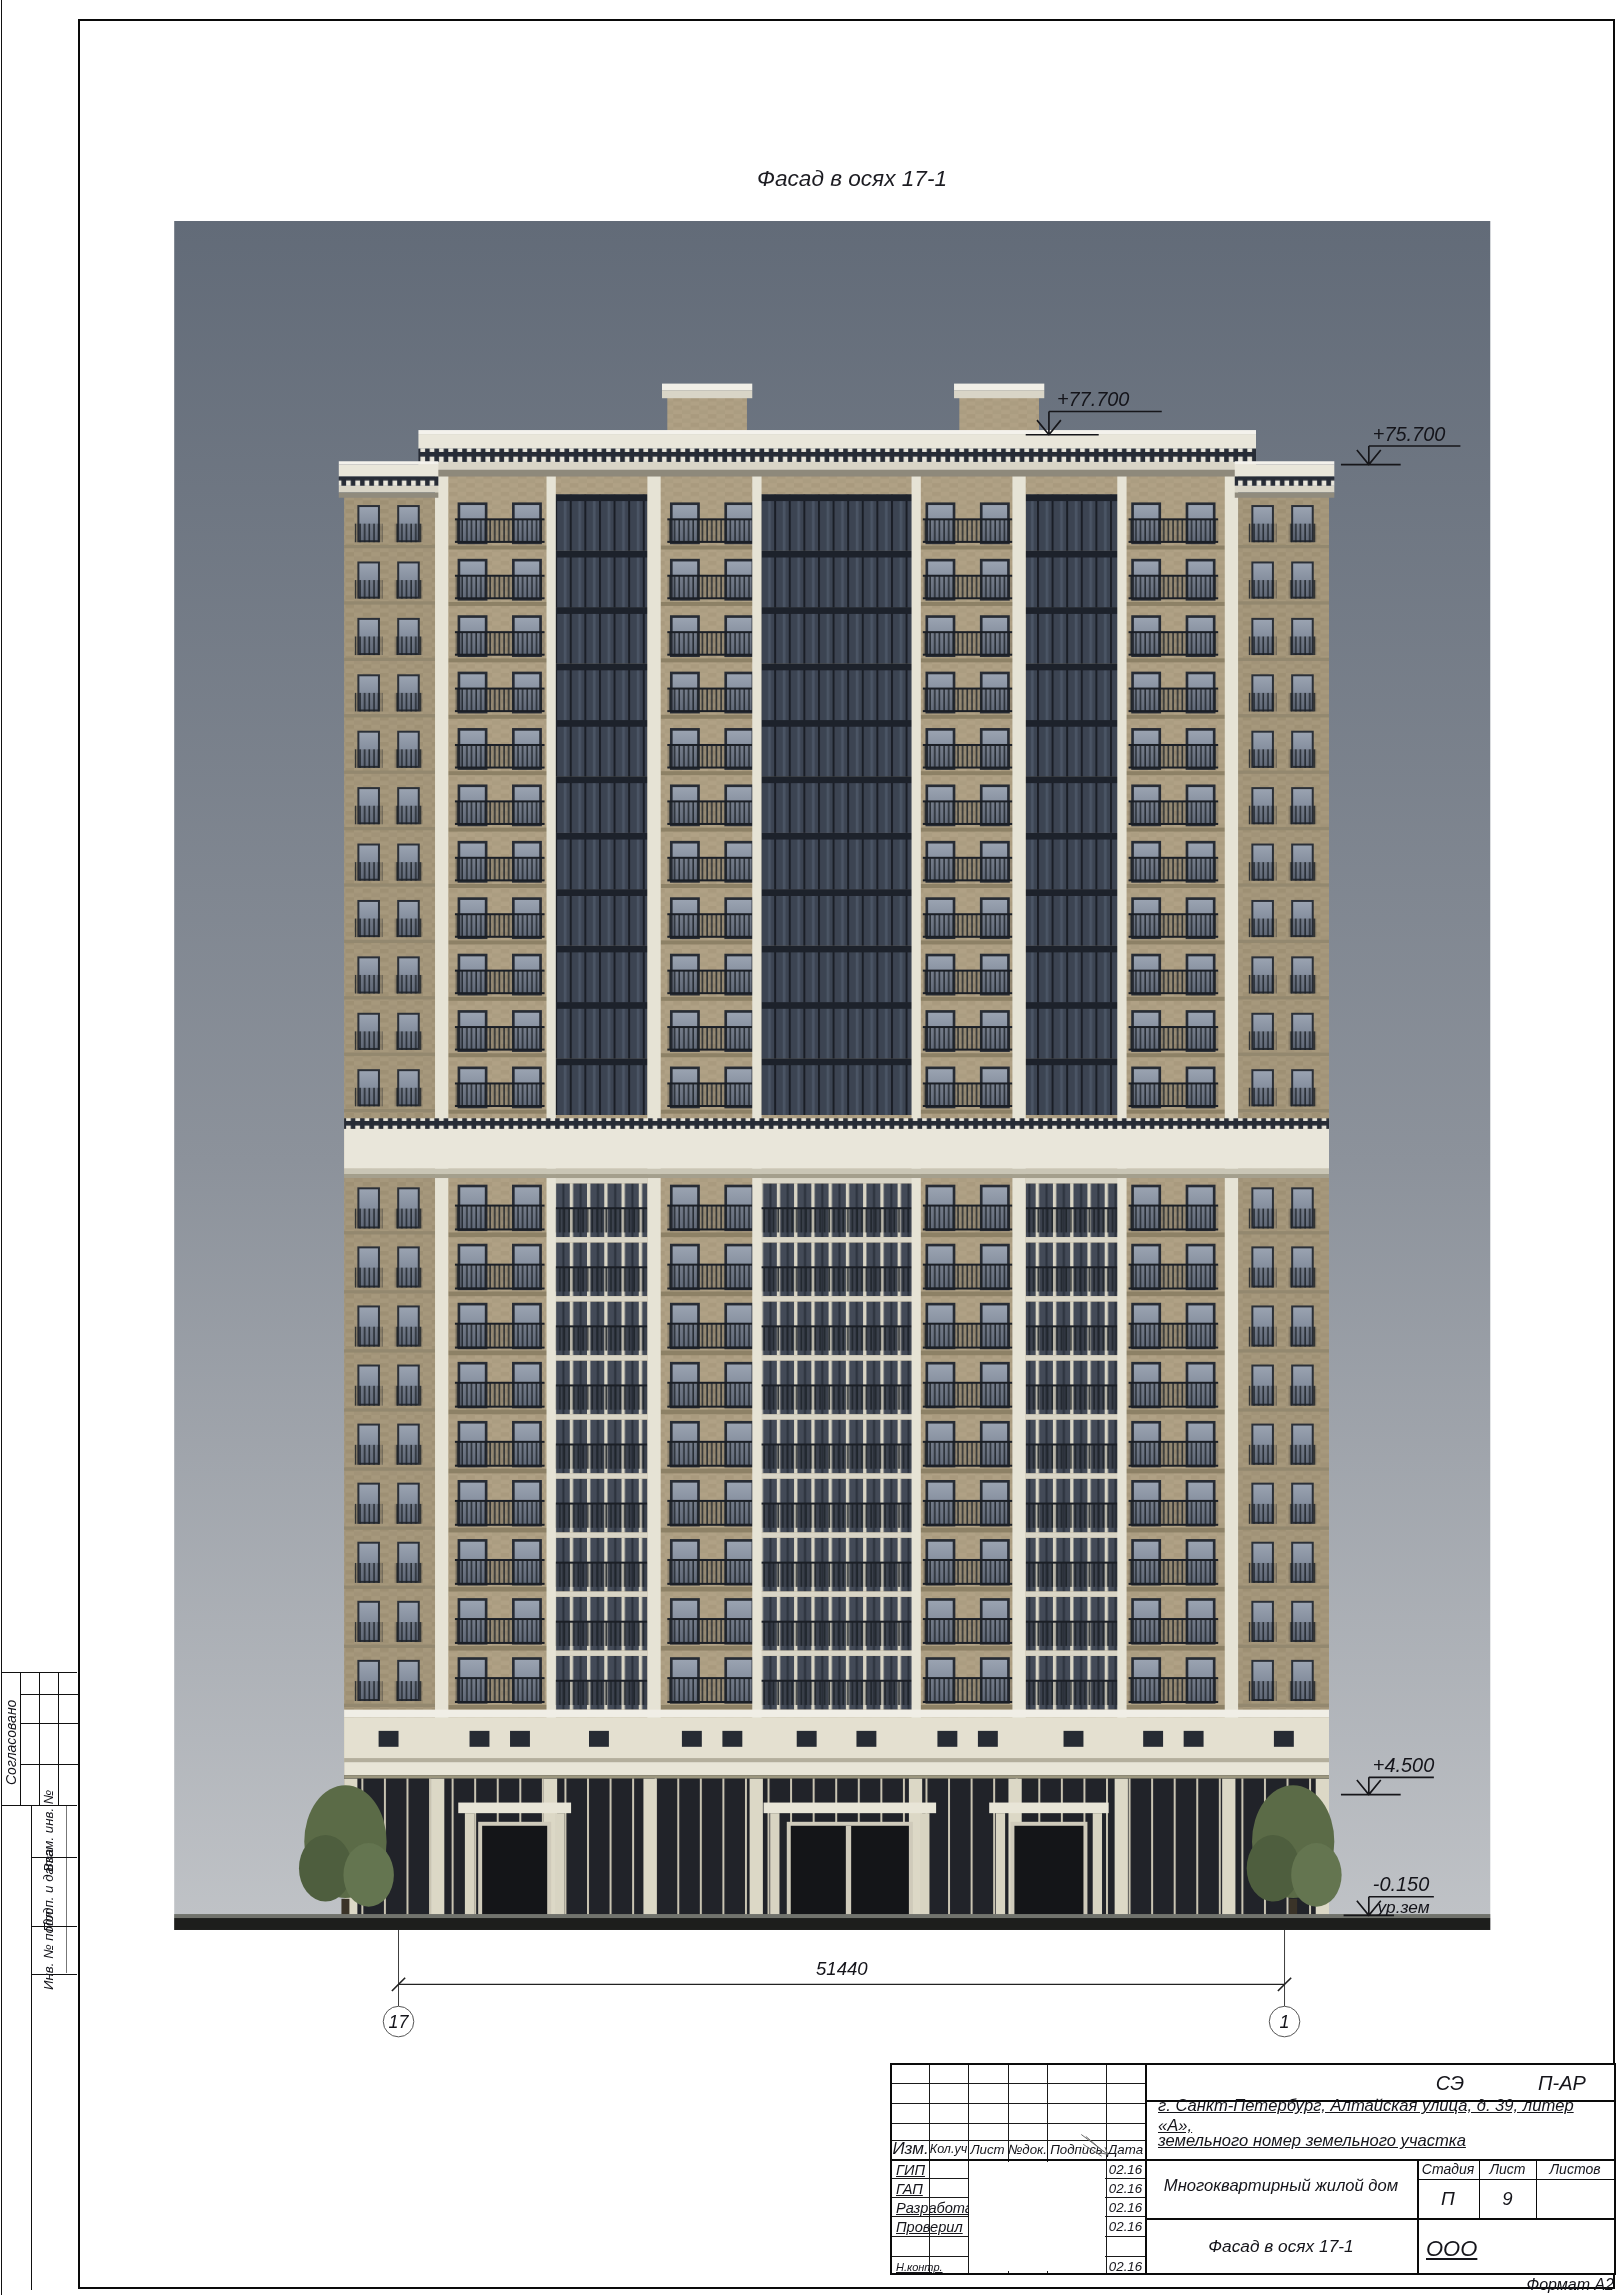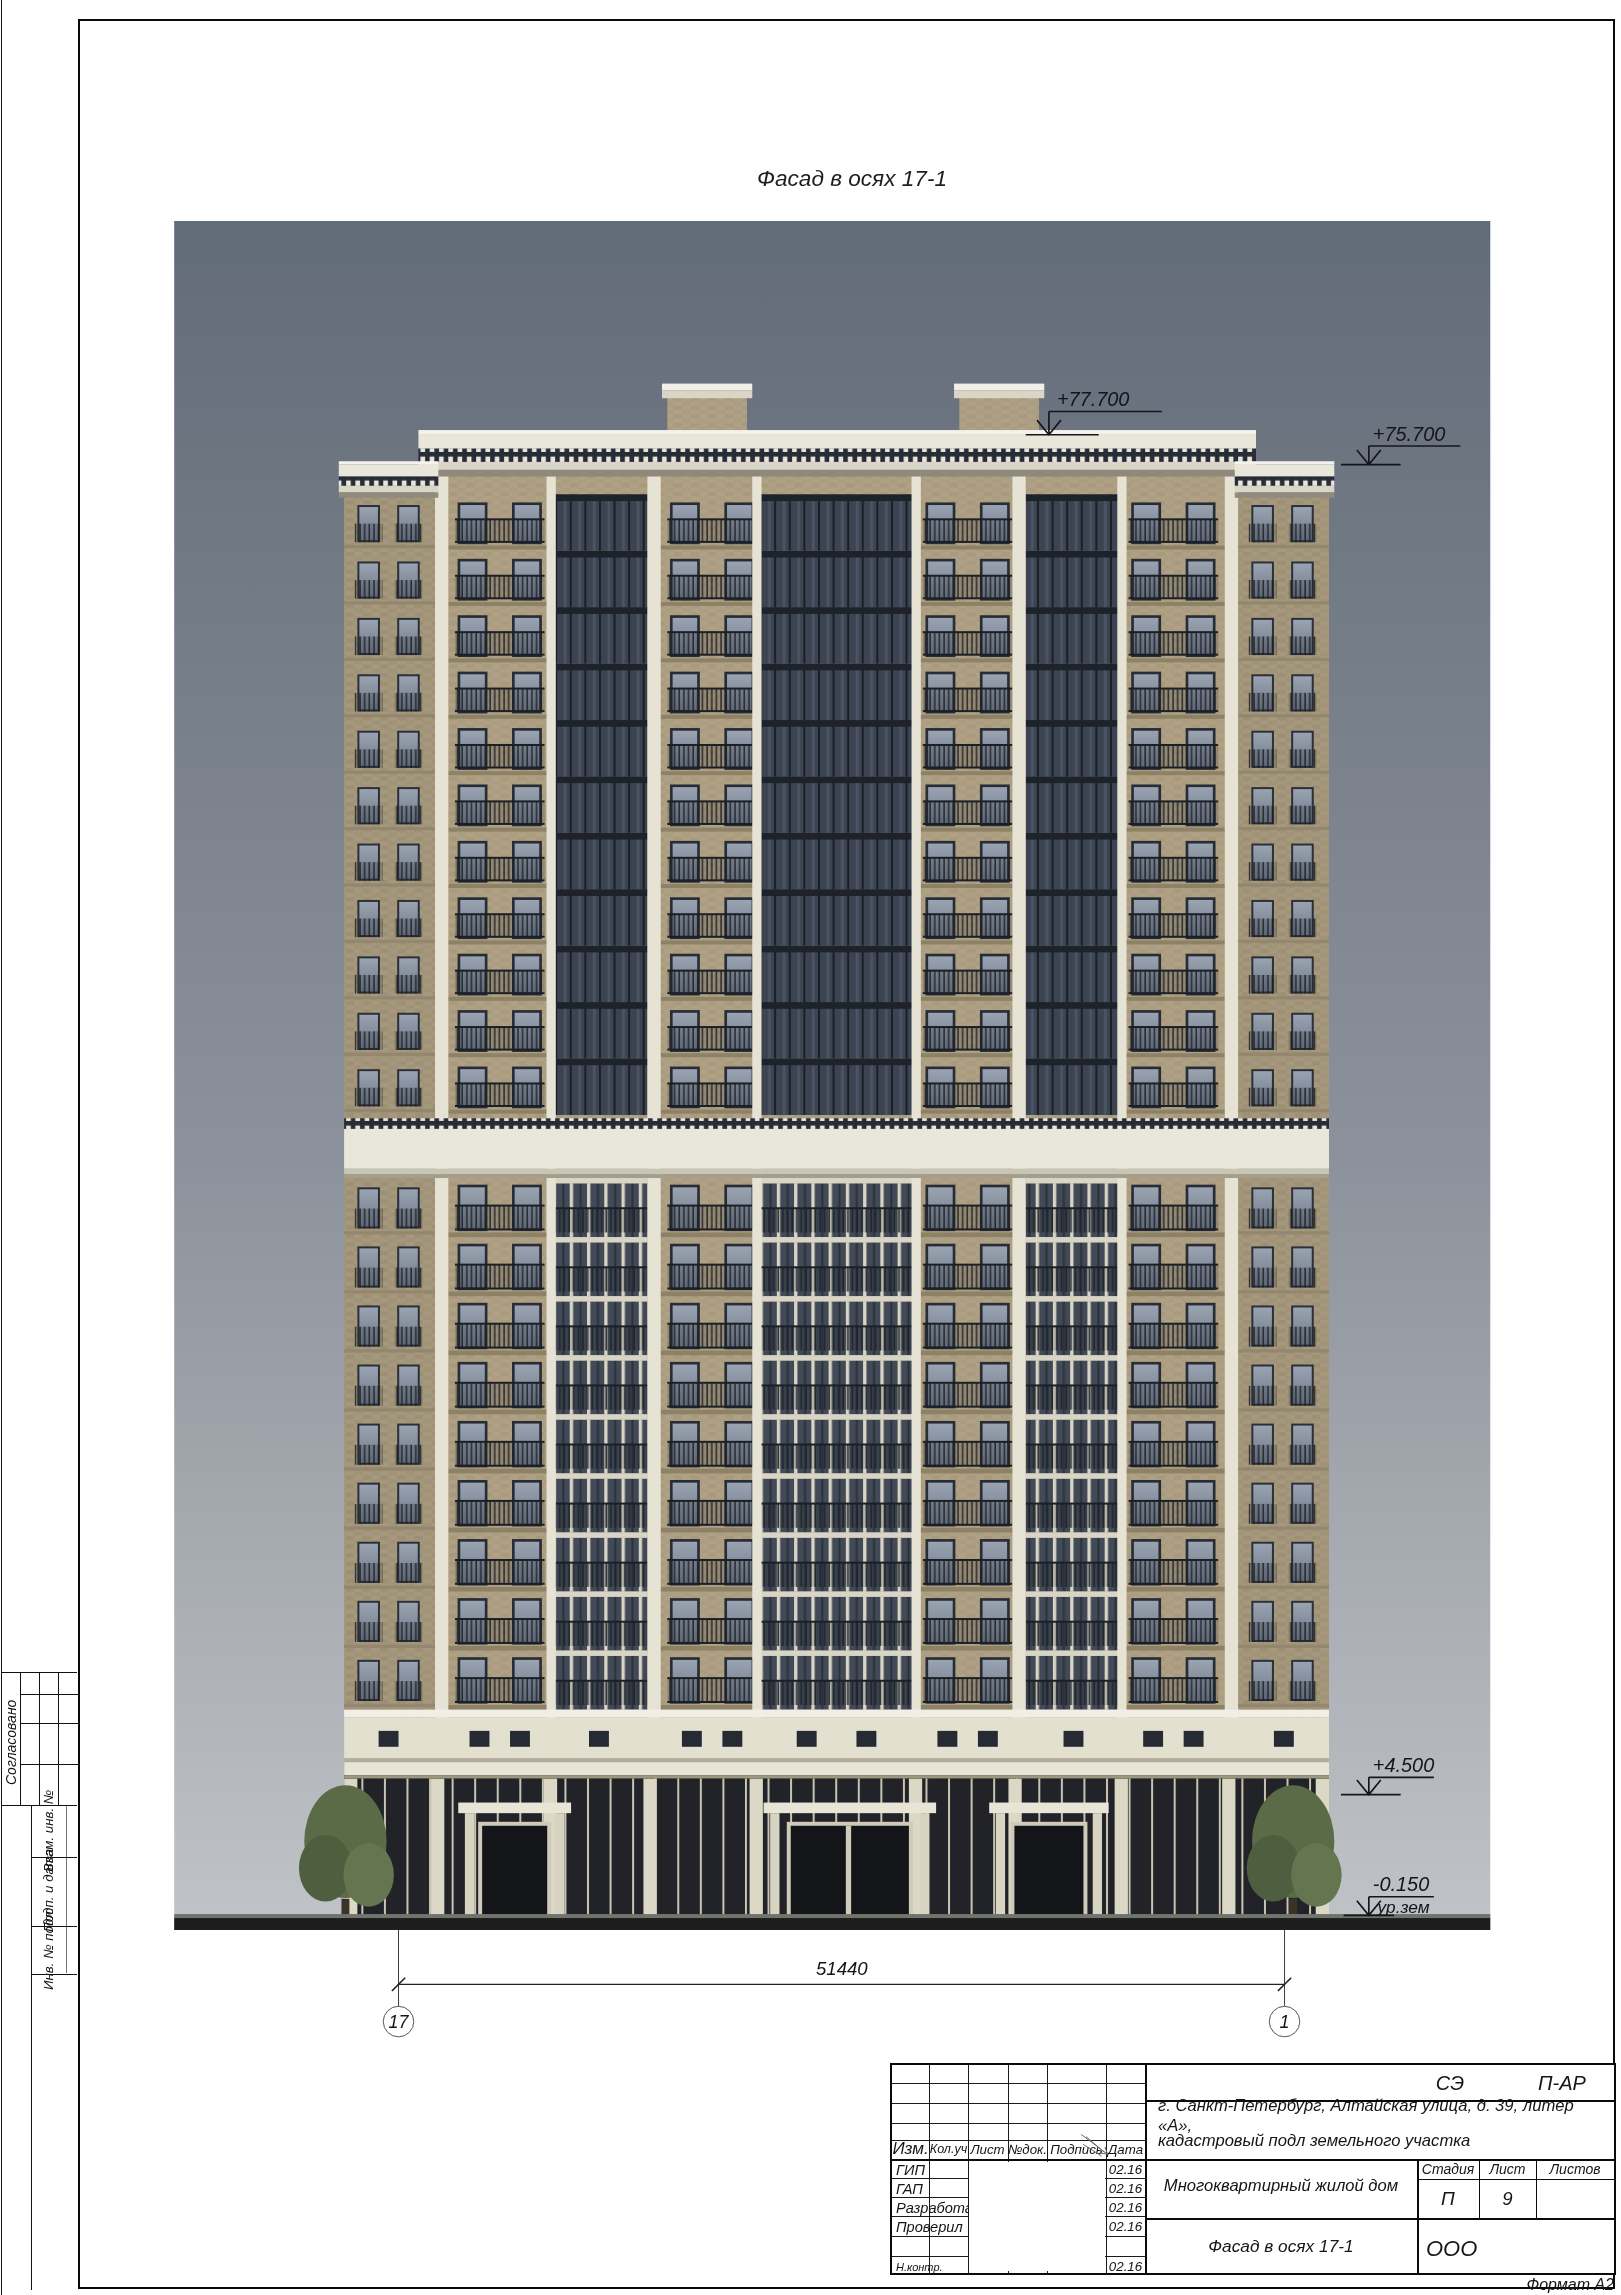--- a/index.html
+++ b/index.html
@@ -8,21 +8,21 @@
   .it{font-style:italic;}
   .abs{position:absolute;}
   .ln{position:absolute;background:#111;}
   .vtext{position:absolute;transform:rotate(-90deg);white-space:nowrap;text-align:center;
          font-style:italic;}
   
   #tblock{position:absolute;left:890px;top:2063px;width:726px;height:212px;
           border:2px solid #0a0a0a;box-sizing:border-box;background:#fff;}
   #tblock .cell{position:absolute;display:flex;align-items:center;justify-content:center;
           font-style:italic;}
-  #tblock .lft{justify-content:flex-start;}
+  #tblock .lft{justify-content:flex-start;text-decoration:underline;}
   .thin{background:#1a1a1a;}
   .thick{background:#0a0a0a;}
 </style>
 </head>
 <body>
 
 <div id="sheet">
 
   <div class="ln" style="left:1.3px;top:0;width:0.7px;height:2295px;"></div>
   <div class="abs" style="left:78px;top:18.6px;width:1537px;height:2270px;border:2px solid #0a0a0a;box-sizing:border-box;"></div>
@@ -398,21 +398,21 @@
 
     <div class="abs" style="left:77px;top:97px;width:136px;height:109px;background:#ffffff;"></div>
 
     <svg class="abs" style="left:186px;top:66px;" width="46" height="30" viewBox="0 0 70 45">
       <path d="M5 5 L45 35 M12 8 L40 32 M8 20 L36 38 M45 35 l-12 -2 m12 2 l-4 -11" stroke="#666" stroke-width="1.5" fill="none"></path>
     </svg>
 
     <div class="cell" style="left:505px;top:5.3px;width:106px;height:26.6px;font-size:20px;">СЭ</div>
     <div class="cell" style="left:617px;top:5.3px;width:106px;height:26.6px;font-size:20px;">П-АР</div>
     <div class="cell lft" style="left:266px;top:40px;width:451px;height:22.6px;font-size:16.6px;">г. Санкт-Петербург, Алтайская улица, д. 39, литер «А»,</div>
-    <div class="cell lft" style="left:266px;top:65px;width:451px;height:22.6px;font-size:16.6px;">кадастровый подл земельного участка</div>
+    <div class="cell lft" style="left:266px;top:65px;width:451px;height:22.6px;font-size:16.6px;">земельного номер земельного участка</div>
     <div class="cell" style="left:253px;top:94px;width:272px;height:53px;font-size:16.6px;">Многоквартирный жилой дом</div>
     <div class="cell" style="left:525px;top:95px;width:62px;height:18.6px;font-size:14px;">Стадия</div>
     <div class="cell" style="left:587px;top:95px;width:57px;height:18.6px;font-size:14px;">Лист</div>
     <div class="cell" style="left:644px;top:95px;width:78px;height:18.6px;font-size:14px;">Листов</div>
     <div class="cell" style="left:525px;top:115px;width:62px;height:37px;font-size:19px;">П</div>
     <div class="cell" style="left:587px;top:115px;width:57px;height:37px;font-size:18.6px;">9</div>
     <div class="cell" style="left:644px;top:115px;width:78px;height:37px;font-size:18.6px;"></div>
     <div class="cell" style="left:253px;top:155px;width:272px;height:53px;font-size:17.3px;">Фасад в осях 17-1</div>
     <div class="cell lft" style="left:534px;top:169px;width:186px;height:30px;font-size:22px;">ООО</div>
   </div>

